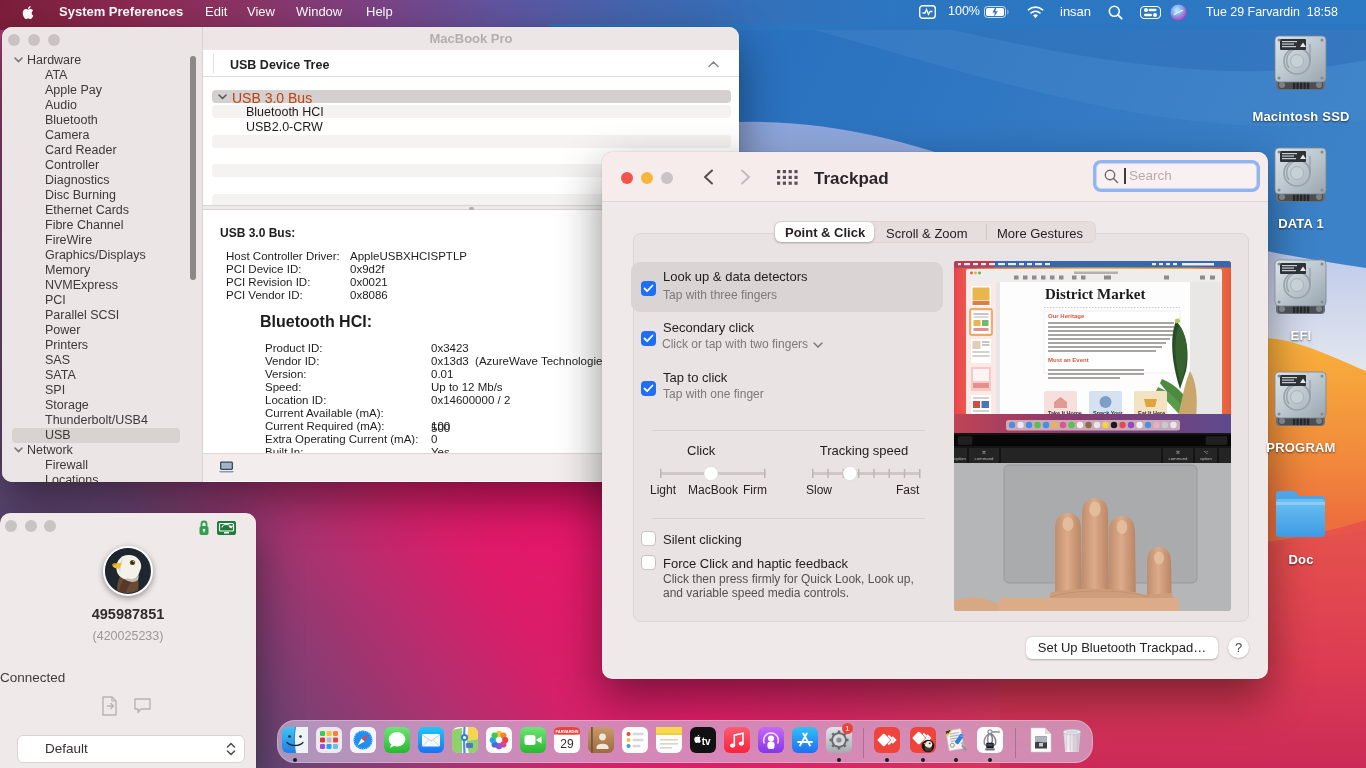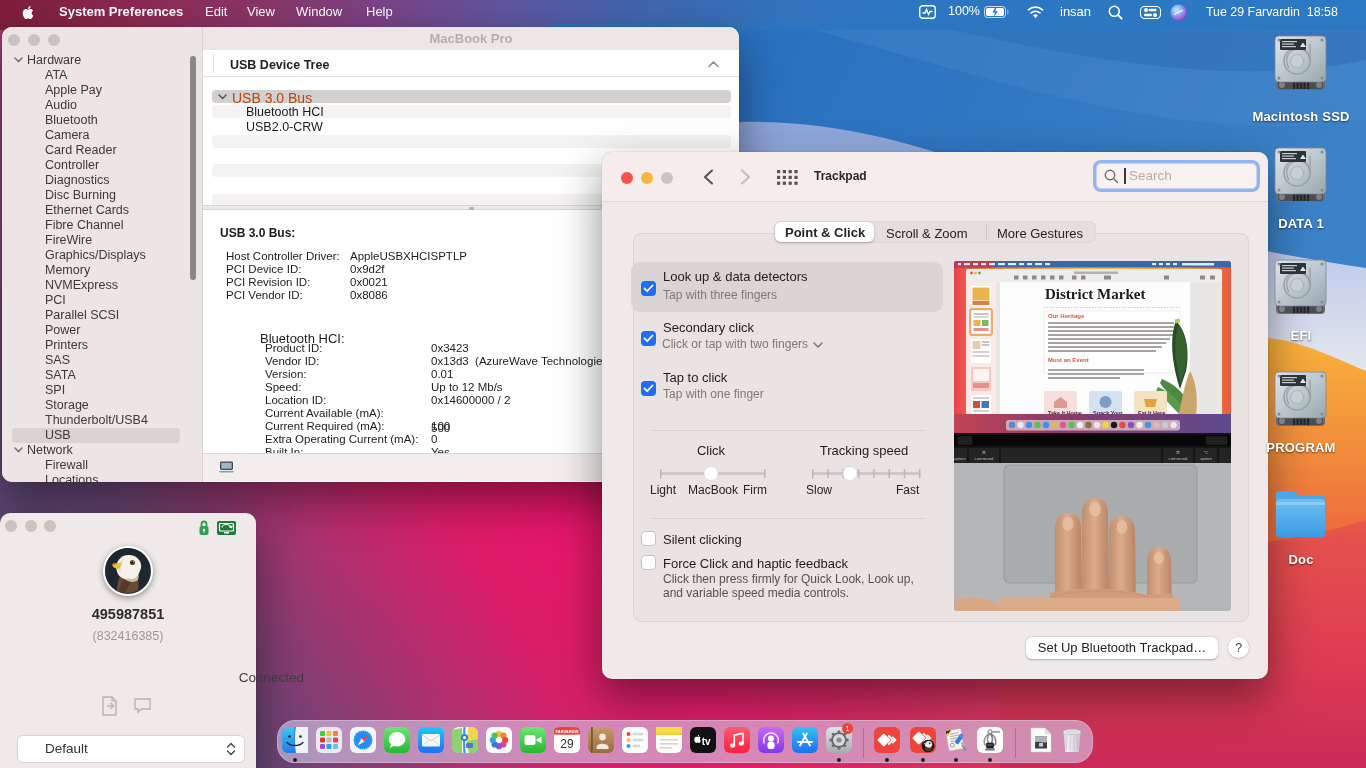--- a/index.html
+++ b/index.html
@@ -248,21 +248,21 @@
 
     <div class="dtl" style="left:17px;top:176px;font-weight:bold;font-size:12px">USB 3.0 Bus:</div>
     <div class="dtl" style="left:23px;top:200px">Host Controller Driver:</div>
       <div class="dtl" style="left:147px;top:200px">AppleUSBXHCISPTLP</div>
     <div class="dtl" style="left:23px;top:213px">PCI Device ID:</div>
       <div class="dtl" style="left:147px;top:213px">0x9d2f</div>
     <div class="dtl" style="left:23px;top:226px">PCI Revision ID:</div>
       <div class="dtl" style="left:147px;top:226px">0x0021</div>
     <div class="dtl" style="left:23px;top:239px">PCI Vendor ID:</div>
       <div class="dtl" style="left:147px;top:239px">0x8086</div>
-    <div class="dtl" style="left:57px;top:281px;font-weight:normal;font-size:13px">Bluetooth HCI:</div>
+    <div class="dtl" style="left:57px;top:263px;font-weight:bold;font-size:16px">Bluetooth HCI:</div>
     <div class="dtl" style="left:62px;top:292px">Product ID:</div>
       <div class="dtl" style="left:228px;top:292px">0x3423</div>
     <div class="dtl" style="left:62px;top:305px">Vendor ID:</div>
       <div class="dtl" style="left:228px;top:305px">0x13d3&nbsp;&nbsp;(AzureWave Technologies)</div>
     <div class="dtl" style="left:62px;top:318px">Version:</div>
       <div class="dtl" style="left:228px;top:318px">0.01</div>
     <div class="dtl" style="left:62px;top:331px">Speed:</div>
       <div class="dtl" style="left:228px;top:331px">Up to 12 Mb/s</div>
     <div class="dtl" style="left:62px;top:344px">Location ID:</div>
       <div class="dtl" style="left:228px;top:344px">0x14600000 / 2</div>
@@ -303,21 +303,21 @@
       <rect x="0" y="5.8" width="3.2" height="3.2"></rect>
         <rect x="5.8" y="5.8" width="3.2" height="3.2"></rect>
         <rect x="11.6" y="5.8" width="3.2" height="3.2"></rect>
         <rect x="17.4" y="5.8" width="3.2" height="3.2"></rect>
       <rect x="0" y="11.6" width="3.2" height="3.2"></rect>
         <rect x="5.8" y="11.6" width="3.2" height="3.2"></rect>
         <rect x="11.6" y="11.6" width="3.2" height="3.2"></rect>
         <rect x="17.4" y="11.6" width="3.2" height="3.2"></rect>
     </g>
   </svg>
-  <div class="abs" style="left:212px;top:17px;font-size:12px;font-weight:bold;color:#2b2727">Trackpad</div>
+  <div class="abs" style="left:212px;top:17px;font-size:17px;font-weight:bold;color:#2b2727">Trackpad</div>
   <div class="abs" style="left:491px;top:8px;width:167px;height:32px;border-radius:8px;background:#91b4f2"></div>
   <div class="abs" style="left:494px;top:11px;width:161px;height:26px;border-radius:5px;background:#f9f1f1;border:1px solid #c8d4ef"></div>
   <svg class="abs" style="left:502px;top:17px" width="15" height="15" viewBox="0 0 15 15">
     <circle cx="6" cy="6" r="4.7" fill="none" stroke="#6f6969" stroke-width="1.4"></circle>
     <path d="M9.5 9.5 L13.5 13.5" stroke="#6f6969" stroke-width="1.4" stroke-linecap="round"></path>
   </svg>
   <div class="abs" style="left:522px;top:16px;width:1.5px;height:16px;background:#3a3a3a"></div>
   <div class="abs" style="left:527px;top:16px;font-size:13.5px;color:#b5abab">Search</div>
 
   <div id="tp-group"></div>
@@ -350,21 +350,21 @@
     </svg>
   <div class="cb on" style="left:39px;top:229px">
       <svg width="11" height="9" viewBox="0 0 11 9">
         <path d="M1.5 4.5 L4.2 7.2 L9.5 1.5" stroke="#fff" stroke-width="1.8" fill="none" stroke-linecap="round" stroke-linejoin="round"></path>
       </svg>
     </div>
   <div class="lbl" style="left:61px;top:218px">Tap to click</div>
   <div class="sub" style="left:61px;top:235px">Tap with one finger</div>
 
   <div class="divline" style="top:278px"></div>
-  <div class="lbl" style="left:85px;top:291px;width:48px;text-align:center">Click</div>
+  <div class="lbl" style="left:85px;top:291px;width:48px;text-align:left">Click</div>
   <div class="lbl" style="left:212px;top:291px;width:100px;text-align:center">Tracking speed</div>
   <svg class="abs" style="left:56px;top:313px" width="110" height="17" viewBox="0 0 110 17">
     <rect x="2" y="7" width="106" height="3" rx="1.5" fill="#cfc7c7"></rect>
     <rect x="2" y="4" width="1.5" height="9" fill="#beb6b6"></rect>
       <rect x="53.5" y="4" width="1.5" height="9" fill="#beb6b6"></rect>
       <rect x="106" y="4" width="1.5" height="9" fill="#beb6b6"></rect>
     <circle cx="53" cy="8.5" r="7" fill="#fff" stroke="#d6cfcf" stroke-width="0.5"></circle>
   </svg>
   <div class="sub" style="left:48px;top:331px;color:#272323">Light</div>
   <div class="sub" style="left:86px;top:331px;color:#272323">MacBook</div>
@@ -626,22 +626,22 @@
       <path d="M15 25 C13 20 14 14 18 11 L16 18 Z" fill="#ddd6cc"></path>
       <path d="M10 20 C7 19 6.5 16 9 15.5 L17 15 L14 21 Z" fill="#eebd35"></path>
       <path d="M8.5 17.5 C7 17 7.2 15.5 9 15.5 L13 15.3 C11.5 16.2 10 17 8.5 17.5 Z" fill="#c8941f"></path>
       <circle cx="27.5" cy="14.5" r="2.6" fill="#6b4a1e"></circle>
         <circle cx="28.2" cy="13.8" r="1" fill="#f8f2e2"></circle>
         <circle cx="27.5" cy="14.5" r="1.2" fill="#1c1408"></circle>
       <path d="M22 30 C27 32 31 31 34 27 L33 32 C29 35 24 34 21 32 Z" fill="#c9bfae"></path>
     </svg>
   </div>
   <div class="abs" style="left:0;top:93px;width:256px;text-align:center;font-size:14.5px;font-weight:bold;color:#2e2b2a">495987851</div>
-  <div class="abs" style="left:0;top:116px;width:256px;text-align:center;font-size:12.5px;color:#9d9795">(832416385)</div>
-  <div class="abs" style="left:0;top:157px;width:304px;text-align:right;font-size:13.5px;color:#403c3b">Connected</div>
+  <div class="abs" style="left:0;top:116px;width:256px;text-align:center;font-size:12.5px;color:#9d9795">(420025233)</div>
+  <div class="abs" style="left:0;top:157px;width:304px;text-align:left;font-size:13.5px;color:#403c3b">Connected</div>
   <svg class="abs" style="left:101px;top:183px" width="21" height="20" viewBox="0 0 21 20">
     <path d="M2 1 L11 1 L15 5 L15 19 L2 19 Z" fill="none" stroke="#b9b3b1" stroke-width="1.4" stroke-linejoin="round"></path>
     <path d="M11 1 L11 5 L15 5" fill="none" stroke="#b9b3b1" stroke-width="1.2"></path>
     <path d="M6 10 L12 10 M9.5 7 L12.5 10 L9.5 13" fill="none" stroke="#b9b3b1" stroke-width="1.3"></path>
   </svg>
   <svg class="abs" style="left:134px;top:185px" width="17" height="16" viewBox="0 0 17 16">
     <path d="M1 1 L16 1 L16 11 L7 11 L4 14.5 L4 11 L1 11 Z" fill="none" stroke="#b9b3b1" stroke-width="1.4" stroke-linejoin="round"></path>
   </svg>
   <div class="abs" style="left:17px;top:222px;width:228px;height:28px;border-radius:6px;background:#fff;border:1px solid #d9d3d2"></div>
   <div class="abs" style="left:45px;top:228px;font-size:13.5px;color:#343130">Default</div>

